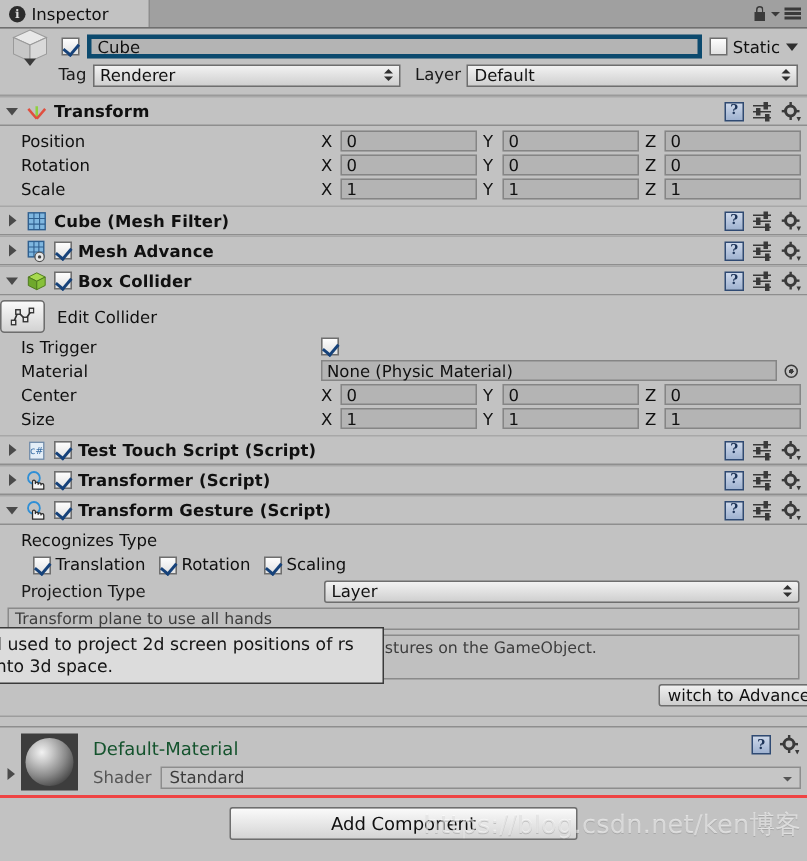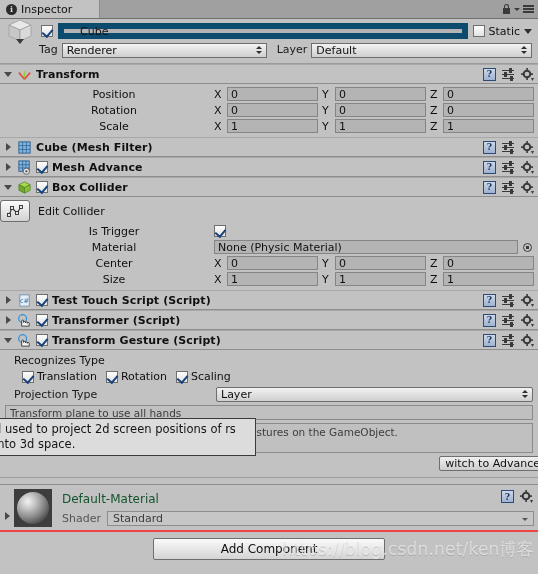--- a/index.html
+++ b/index.html
@@ -89,22 +89,22 @@
     flex: 0 0 12px;
   }
   .cb.on::after {
     content:""; position:absolute; left:2px; top:1px;
     width:5px; height:8px;
     border:solid #16427a; border-width:0 2px 2px 0;
     transform: rotate(40deg);
   }
   .namefield {
     flex: 1 1 auto; height: 16px;
-    background: #b4b4b4; border: 6px solid #0c4a6e;
-    display: flex; align-items: center; padding-left: 16px;
+    background: #b4b4b4; border: 3px solid #0c4a6e;
+    display: flex; align-items: center; padding-left: 4px;
     box-sizing: border-box; font-size: 11px;
   }
   .static-wrap { display: flex; align-items: center; gap: 4px; }
   .static-label { font-size: 11px; }
   .caret-dn {
     width:0;height:0;border-left:4px solid transparent;border-right:4px solid transparent;
     border-top:5px solid #2f2f2f;
   }
   .tag-row { display: flex; align-items: flex-start; gap: 4px; margin-top: 3px; height: 16px; padding-left:33px; }
   .lbl { font-size: 11px; color:#1a1a1a; }
@@ -168,21 +168,21 @@
   .icon-preset b:nth-of-type(3){ left:8px; top:8px; }
   .icon-gear { width:13px; height:13px; position:relative; }
   .icon-gear svg{display:block}
 
   
   .body { background: #c2c2c2; padding: 2px 0 3px 0; }
   .prop-row {
     display: flex; align-items: center; height: 16px;
     padding-left: 14px; padding-right: 4px; gap: 0;
   }
-  .prop-label { width: 200px; font-size: 11px; flex: 0 0 200px; text-align: center; }
+  .prop-label { width: 200px; font-size: 11px; flex: 0 0 200px; }
   .vec3 { display: flex; flex: 1 1 auto; gap: 0; align-items: center; }
   .axis { width: 13px; text-align: left; font-size: 11px; flex:0 0 13px;}
   .numfield {
     flex: 1 1 0; height: 14px; min-width: 0;
     background: #b4b4b4; border: 1px solid #858585;
     box-sizing: border-box; font-size: 11px;
     display:flex; align-items:center; padding-left: 3px;
     margin-right: 4px;
   }
   .numfield:last-child { margin-right: 0; }

